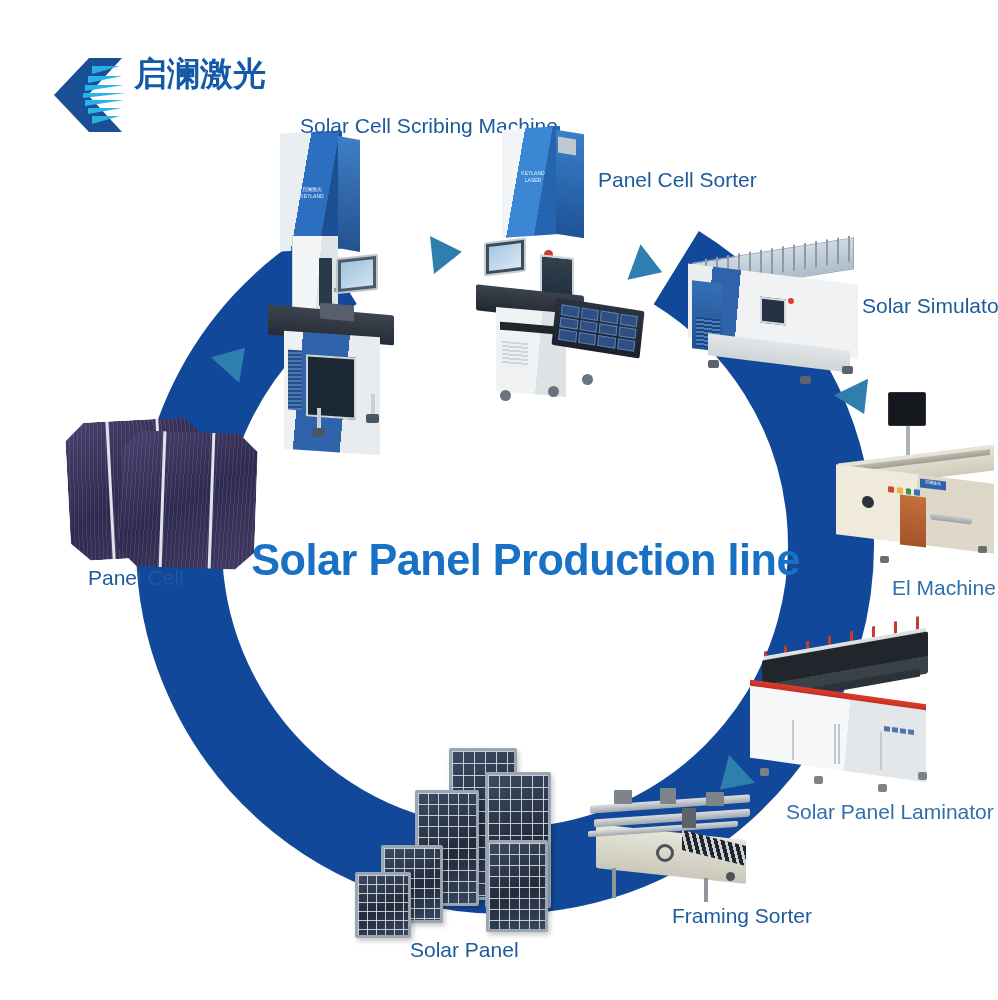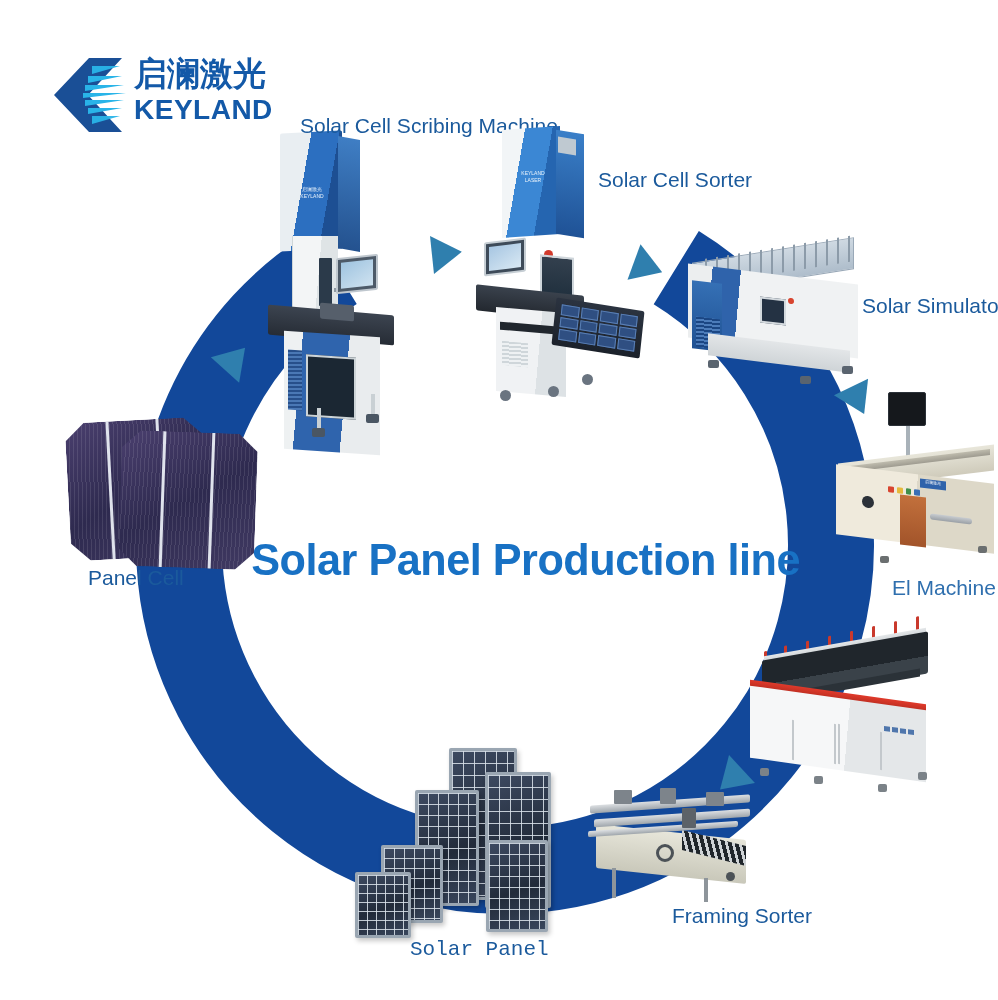--- a/index.html
+++ b/index.html
@@ -443,21 +443,20 @@
         <path d="M40 20 L74 20 L40 27 Z"></path>
         <path d="M37 29 L76 29 L37 35 Z"></path>
         <path d="M35 37 L78 37 L35 42 Z"></path>
         <path d="M37 44 L76 44 L37 50 Z"></path>
         <path d="M40 52 L74 52 L40 58 Z"></path>
         <path d="M44 60 L72 60 L44 68 Z" opacity="0.95"></path>
       </g>
     </svg>
     <div id="logo-text">
       <div class="logo-cn">启澜激光</div>
-      <div class="logo-en">KEYLAND</div>
     </div>
   </div>
 
   <div class="cell" id="cell-back">
     <div class="bus" style="left:30%"></div>
     <div class="bus" style="left:66%"></div>
   </div>
   <div class="cell" id="cell-front">
     <div class="bus" style="left:30%"></div>
     <div class="bus" style="left:66%"></div>
@@ -516,21 +515,21 @@
         <span></span>
       <span></span>
         <span></span>
         <span></span>
         <span></span>
     </div>
     <div class="wheel a"></div>
     <div class="wheel b"></div>
     <div class="wheel c"></div>
   </div>
-  <div class="lbl" style="left:598px; top:168px;">Solar Cell Sorter</div>
+  <div class="lbl" style="left:598px; top:168px;">Panel Cell Sorter</div>
 
   <div class="machine" id="m-sim">
     <div class="lid"></div>
     <div class="lid-bars"></div>
     <div class="body"></div>
     <div class="body-blue"></div>
     <div class="body-vent"></div>
     <div class="hmi"></div>
     <div class="hmi-led"></div>
     <div class="base"></div>
@@ -585,20 +584,21 @@
       <span></span>
         <span></span>
         <span></span>
         <span></span>
     </div>
     <div class="foot a"></div>
     <div class="foot b"></div>
     <div class="foot c"></div>
     <div class="foot d"></div>
   </div>
+  <div class="lbl onblue" style="left:786px; top:800px;">Solar Panel Laminator</div>
 
   <div class="machine" id="m-frame">
     <div class="tbl"></div>
     <div class="darkbelt"></div>
     <div class="rail c"></div>
     <div class="rail b"></div>
     <div class="rail a"></div>
     <div class="blk a"></div>
     <div class="blk b"></div>
     <div class="blk c"></div>
@@ -621,17 +621,17 @@
     </div>
   <div class="pv" id="pv6">
       <div class="glass"></div>
     </div>
   <div class="pv" id="pv2">
       <div class="glass"></div>
     </div>
   <div class="pv" id="pv1">
       <div class="glass"></div>
     </div>
-  <div class="lbl" style="left:410px; top:938px;font-family:Liberation Mono, monospace;">Solar Panel</div>
+  <div class="lbl" style="left:410px; top:938px;">Solar Panel</div>
 
   <div id="main-title">Solar Panel Production line</div>
 
 </div>
 
 </body></html>

